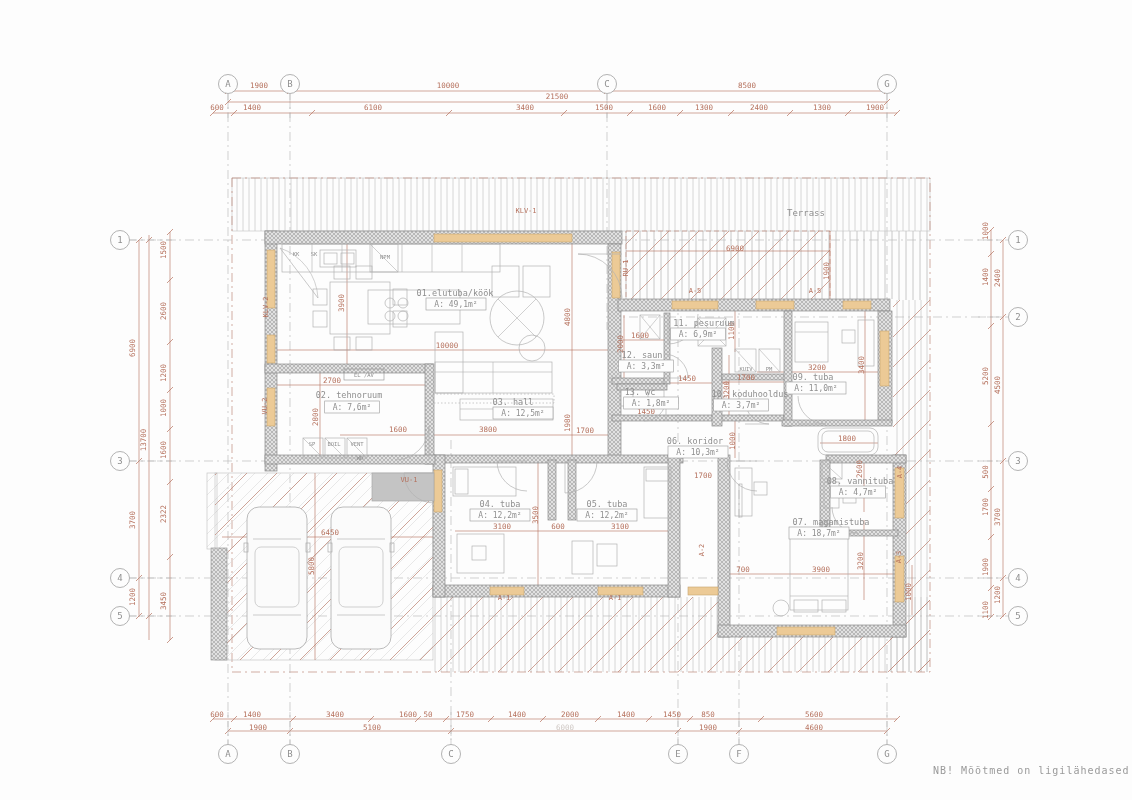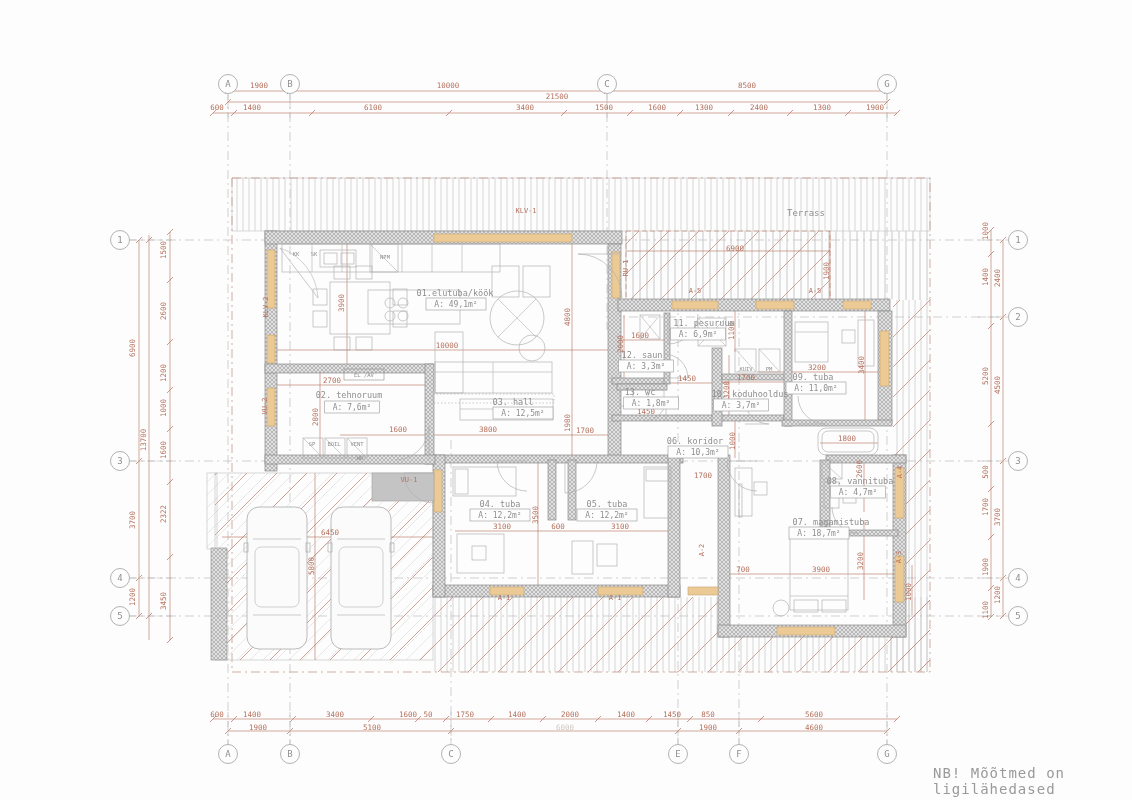--- a/index.html
+++ b/index.html
@@ -1,19 +1,19 @@
 <!DOCTYPE html>
 <html><head>
 <meta charset="utf-8">
 <style>
   html,body{margin:0;padding:0;background:#ffffff;}
   .canvas{position:relative;width:1132px;height:800px;background:#fdfdfd;overflow:hidden;
           font-family:"DejaVu Sans Mono", monospace;}
   svg text{font-family:"DejaVu Sans Mono", monospace;}
-  .note{position:absolute;left:933px;top:765px;font-size:14px;color:#9a9a9a;letter-spacing:1px;}
+  .note{position:absolute;left:933px;top:765px;font-size:10px;color:#9a9a9a;letter-spacing:1px;}
 </style>
 </head>
 <body>
 
 <div class="canvas">
   <svg id="plan" width="1132" height="800" viewBox="0 0 1132 800">
       <defs>
         <pattern id="wall" width="4" height="4" patternUnits="userSpaceOnUse">
           <rect x="0" y="0" width="4" height="4" fill="#e1e1e1"></rect>
           <path d="M0,4 L4,0" stroke="#969696" stroke-width="0.55" fill="none"></path>

